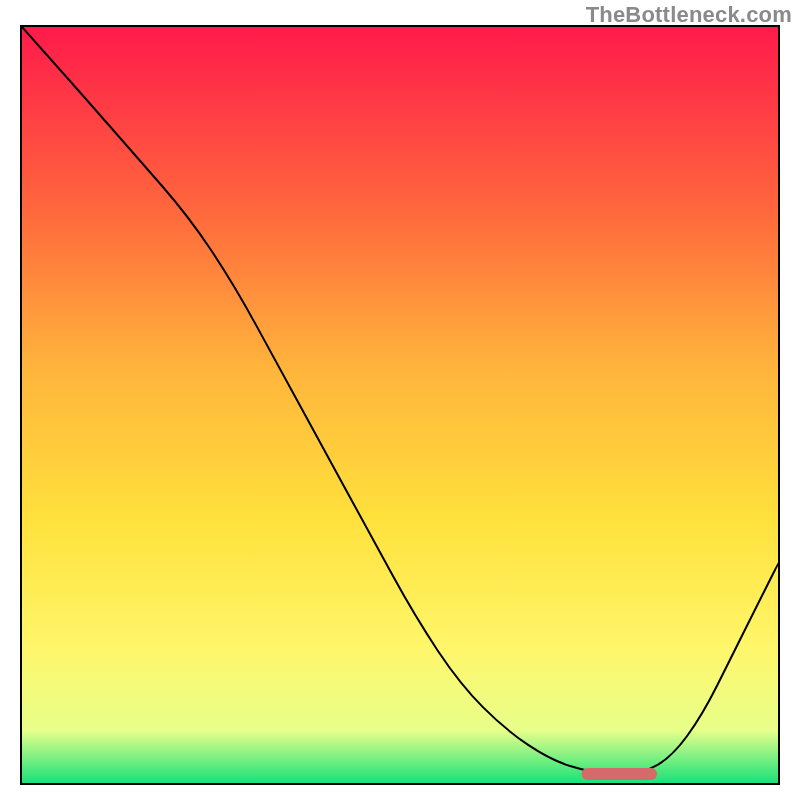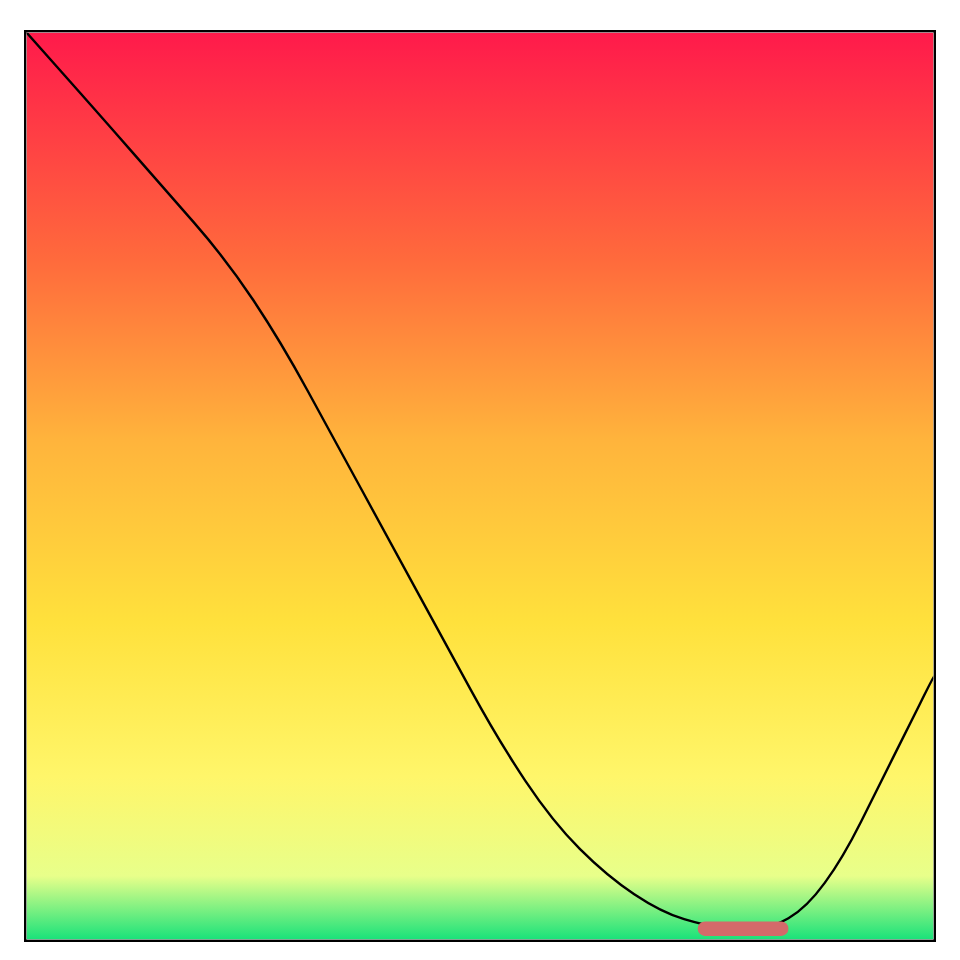--- a/index.html
+++ b/index.html
@@ -47,20 +47,21 @@
   }
   .minima-pill {
     fill: #d46a6a;
   }
 </style>
 </head>
 <body>
 
 <div class="container">
 
+  <div class="watermark">TheBottleneck.com</div>
 
   <div class="plot-frame">
     <svg class="chart" viewBox="0 0 756 756" preserveAspectRatio="none">
       <defs>
         <linearGradient id="bg-grad" x1="0" y1="0" x2="0" y2="1">
           <stop offset="0%" stop-color="#ff1a4b"></stop>
           <stop offset="25%" stop-color="#ff6a3c"></stop>
           <stop offset="45%" stop-color="#ffb43c"></stop>
           <stop offset="65%" stop-color="#ffe13c"></stop>
           <stop offset="82%" stop-color="#fff66a"></stop>

